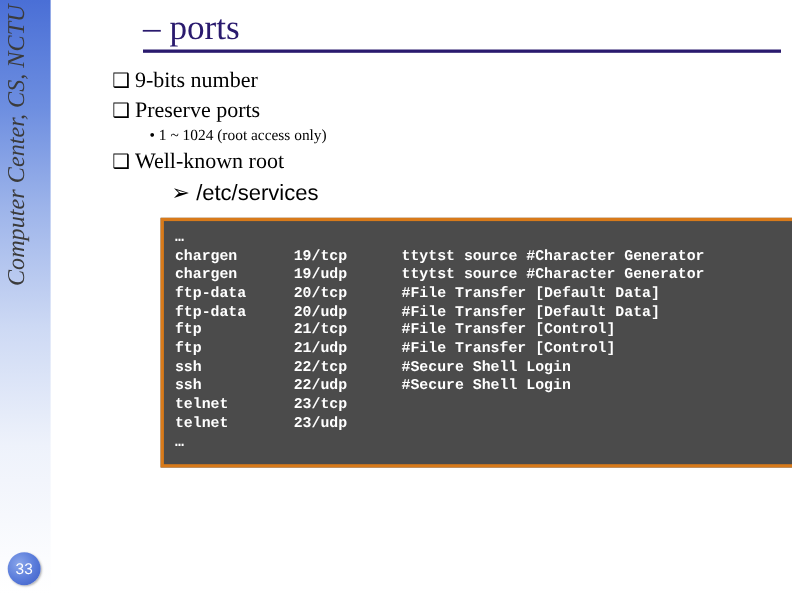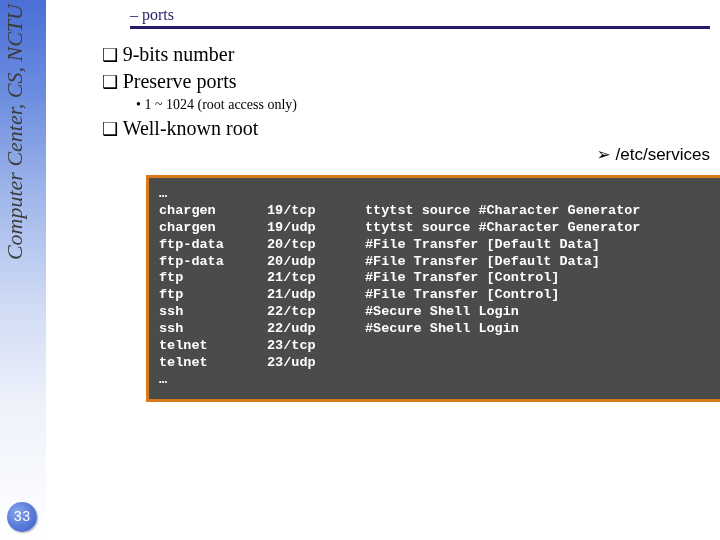--- a/index.html
+++ b/index.html
@@ -49,21 +49,21 @@
   
   .slide-num-circle {
     position: absolute;
     left: 7px;
     bottom: 8px;
     width: 30px;
     height: 30px;
     border-radius: 50%;
     background: radial-gradient(circle at 35% 35%, #8aa6ea 0%, #5b7ddb 50%, #3a5bc4 100%);
     color: #ffffff;
-    font-family: Liberation Mono, monospace;
+    font-family: Liberation Sans, sans-serif;
     font-size: 14px;
     line-height: 30px;
     text-align: center;
     box-shadow: 1px 1px 2px rgba(0,0,0,0.3);
   }
 
   
   .content {
     position: absolute;
     left: 68px;
@@ -76,21 +76,21 @@
     font-size: 34px;
     font-weight: normal;
     color: #2a1a6e;
   }
 
   .subtitle-row {
     margin-top: 2px;
     margin-left: 62px;
   }
   .subtitle {
-    font-size: 16px;
+    font-size: 32px;
     color: #2a1a6e;
   }
   .rule {
     height: 3px;
     background: #2a1a6e;
     margin-top: 2px;
     margin-left: 62px;
     margin-right: 0;
   }
 
@@ -113,23 +113,22 @@
     margin: 4px 0 2px 34px;
     font-size: 14px;
   }
   ul.sub1 > li::before {
     content: "•  ";
   }
   ul.sub2 {
     list-style: none;
     padding: 0;
     margin: 4px 0 0 54px;
-    font-size: 17px;
+    font-size: 20px;
     font-family: Arial, sans-serif;
-    text-align: right;
   }
   ul.sub2 > li::before {
     content: "➢ ";
   }
 
   
   .code-box {
     margin: 10px 0 0 78px;
     width: 560px;
     background: #4b4b4b;

